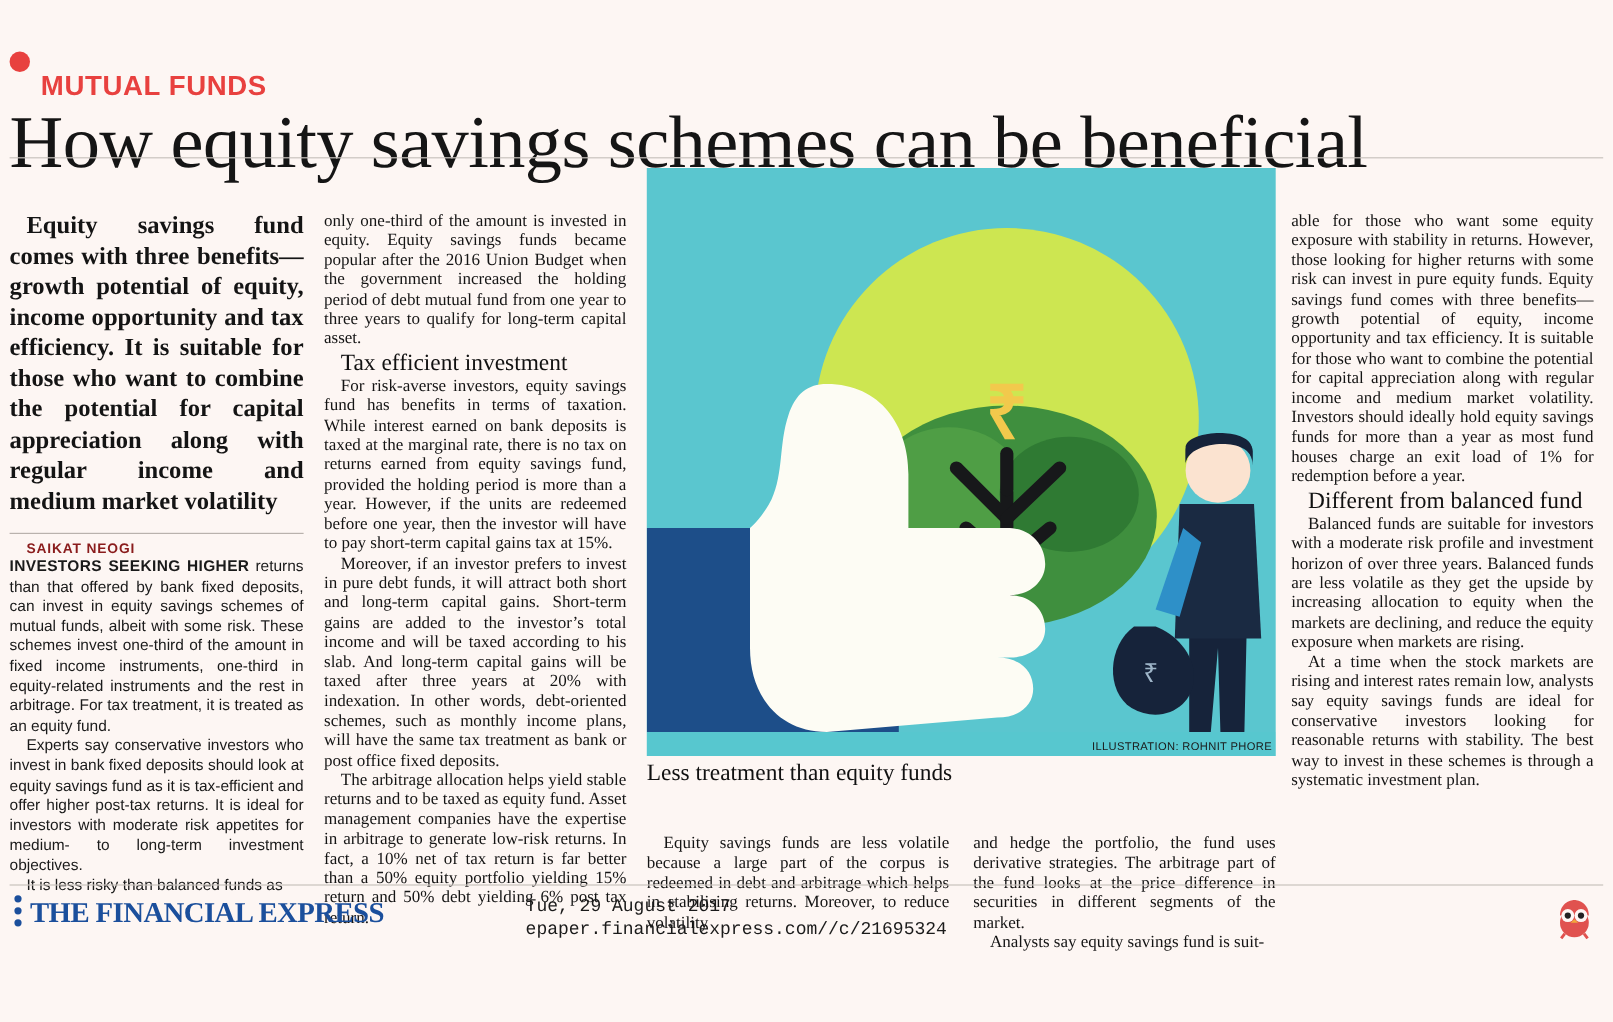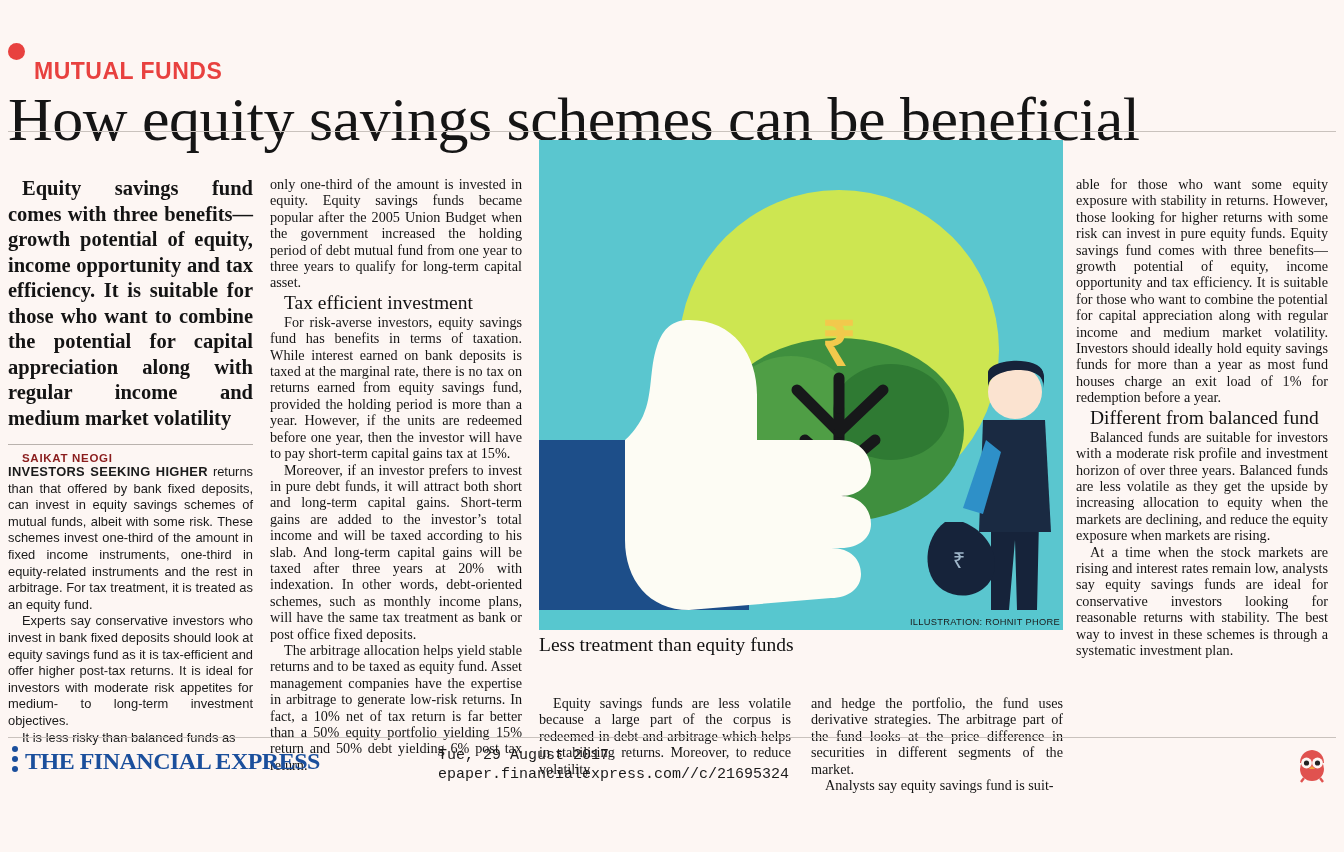--- a/index.html
+++ b/index.html
@@ -254,21 +254,21 @@
     <p class="byline">SAIKAT NEOGI</p>
     <div class="body-sans">
       <p class="noindent"><span class="lead">INVESTORS SEEKING HIGHER</span><span> returns than that offered by bank fixed deposits, can invest in equity savings schemes of mutual funds, albeit with some risk. These schemes invest one-third of the amount in fixed income instruments, one-third in equity-related instruments and the rest in arbitrage. For tax treatment, it is treated as an equity fund.</span></p>
       <p>Experts say conservative investors who invest in bank fixed deposits should look at equity savings fund as it is tax-efficient and offer higher post-tax returns. It is ideal for investors with moderate risk appetites for medium- to long-term investment objectives.</p>
       <p>It is less risky than balanced funds as</p>
     </div>
   </div>
 
   <div class="col" id="col2">
     <div class="body-serif">
-      <p class="noindent">only one-third of the amount is invested in equity. Equity savings funds became popular after the 2005 Union Budget when the government increased the holding period of debt mutual fund from one year to three years to qualify for long-term capital asset.</p>
+      <p class="noindent">only one-third of the amount is invested in equity. Equity savings funds became popular after the 2016 Union Budget when the government increased the holding period of debt mutual fund from one year to three years to qualify for long-term capital asset.</p>
       <p class="subhead">Tax efficient investment</p>
       <p>For risk-averse investors, equity savings fund has benefits in terms of taxation. While interest earned on bank deposits is taxed at the marginal rate, there is no tax on returns earned from equity savings fund, provided the holding period is more than a year. However, if the units are redeemed before one year, then the investor will have to pay short-term capital gains tax at 15%.</p>
       <p>Moreover, if an investor prefers to invest in pure debt funds, it will attract both short and long-term capital gains. Short-term gains are added to the investor’s total income and will be taxed according to his slab. And long-term capital gains will be taxed after three years at 20% with indexation. In other words, debt-oriented schemes, such as monthly income plans, will have the same tax treatment as bank or post office fixed deposits.</p>
       <p>The arbitrage allocation helps yield stable returns and to be taxed as equity fund. Asset management companies have the expertise in arbitrage to generate low-risk returns. In fact, a 10% net of tax return is far better than a 50% equity portfolio yielding 15% return and 50% debt yielding 6% post tax return.</p>
     </div>
   </div>
 
   <div class="figure">
     <svg class="ill-bg" viewBox="0 0 524 490" preserveAspectRatio="none">
       <rect x="0" y="0" width="524" height="490" fill="#5ac6cf"></rect>

